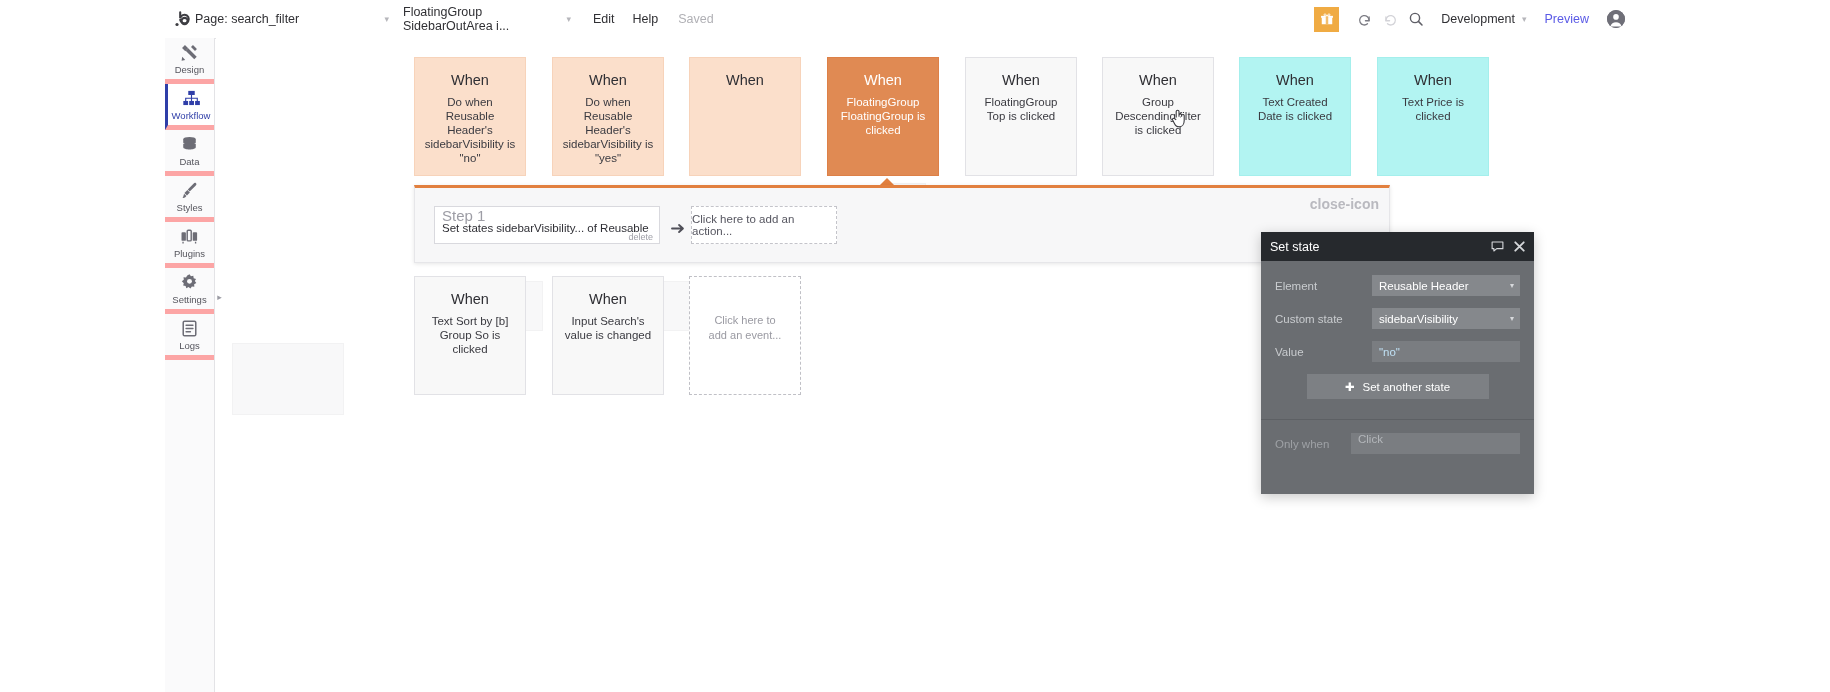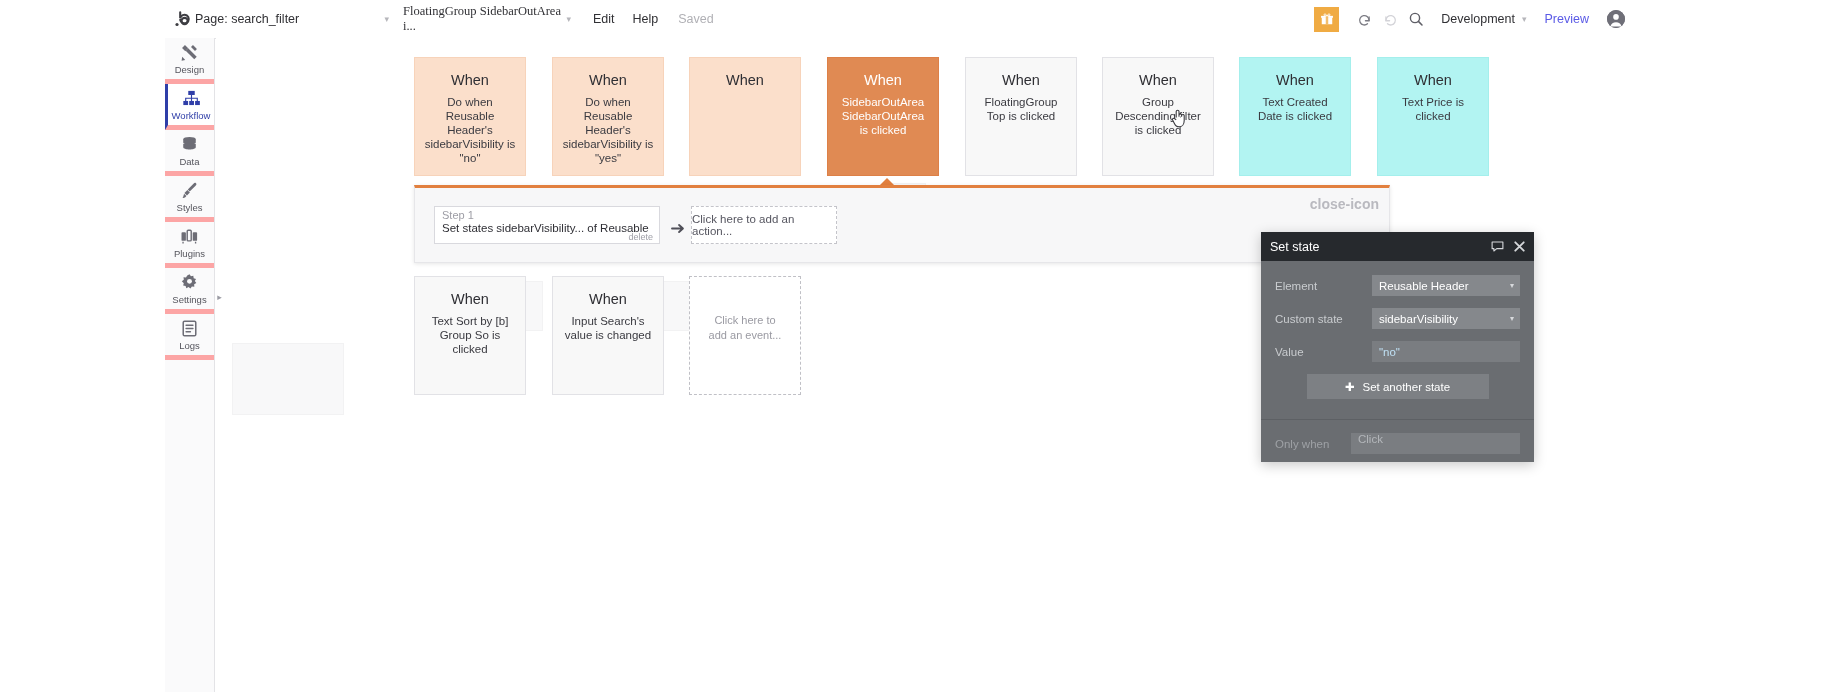--- a/index.html
+++ b/index.html
@@ -62,21 +62,20 @@
   .elem-select {
     display: flex;
     align-items: center;
     margin-left: 8px;
     width: 172px;
     height: 26px;
     font-size: 12.5px;
     color: #303034;
     cursor: pointer;
     position: relative;
-    font-family: Liberation Serif, serif;
   }
   .elem-select .caret {
     position: absolute;
     right: 4px;
     color: #b6b6bb;
     font-size: 9px;
   }
   .menu-link {
     font-size: 12.5px;
     color: #303034;
@@ -295,21 +294,21 @@
     top: 18px;
     width: 226px;
     height: 38px;
     background: #ffffff;
     border: 1px solid #d9d9de;
     box-sizing: border-box;
     cursor: pointer;
     padding: 3px 7px 0 7px;
   }
   .step-box .step-num {
-    font-size: 11px;
+    font-size: 15px;
     color: #9d9da5;
     line-height: 11px;
   }
   .step-box .step-text {
     font-size: 11.5px;
     color: #2f2f35;
     line-height: 14px;
     white-space: nowrap;
     overflow: hidden;
   }
@@ -343,21 +342,21 @@
     color: #565660;
     cursor: pointer;
     background: #ffffff;
   }
   
   .prop-editor {
     position: absolute;
     left: 1096px;
     top: 232px;
     width: 273px;
-    height: 230px;
+    height: 262px;
     background: #6a6d71;
     box-shadow: 0 3px 12px rgba(0,0,0,.22);
     font-size: 11.5px;
     z-index: 20;
   }
   .pe-header {
     height: 29px;
     background: #26292d;
     display: flex;
     align-items: center;
@@ -647,21 +646,21 @@
       <div class="ec-when">When</div>
       <div class="ec-desc">Do when Reusable Header's sidebarVisibility is "yes"</div>
     </div>
 
     <div class="event-card peach" style="left:473px; top:19px; width:112px; height:119px;">
       <div class="ec-when">When</div>
     </div>
 
     <div class="event-card orange" style="left:611px; top:19px; width:112px; height:119px;">
       <div class="ec-when">When</div>
-      <div class="ec-desc">SidebarOutArea SidebarOutArea is clicked</div>
+      <div class="ec-desc">FloatingGroup FloatingGroup is clicked</div>
     </div>
 
     <div class="event-card grey" style="left:749px; top:19px; width:112px; height:119px;">
       <div class="ec-when">When</div>
       <div class="ec-desc">FloatingGroup Top is clicked</div>
     </div>
 
     <div class="event-card grey" style="left:886px; top:19px; width:112px; height:119px;">
       <div class="ec-when">When</div>
       <div class="ec-desc">Group Descending filter is clicked</div>

